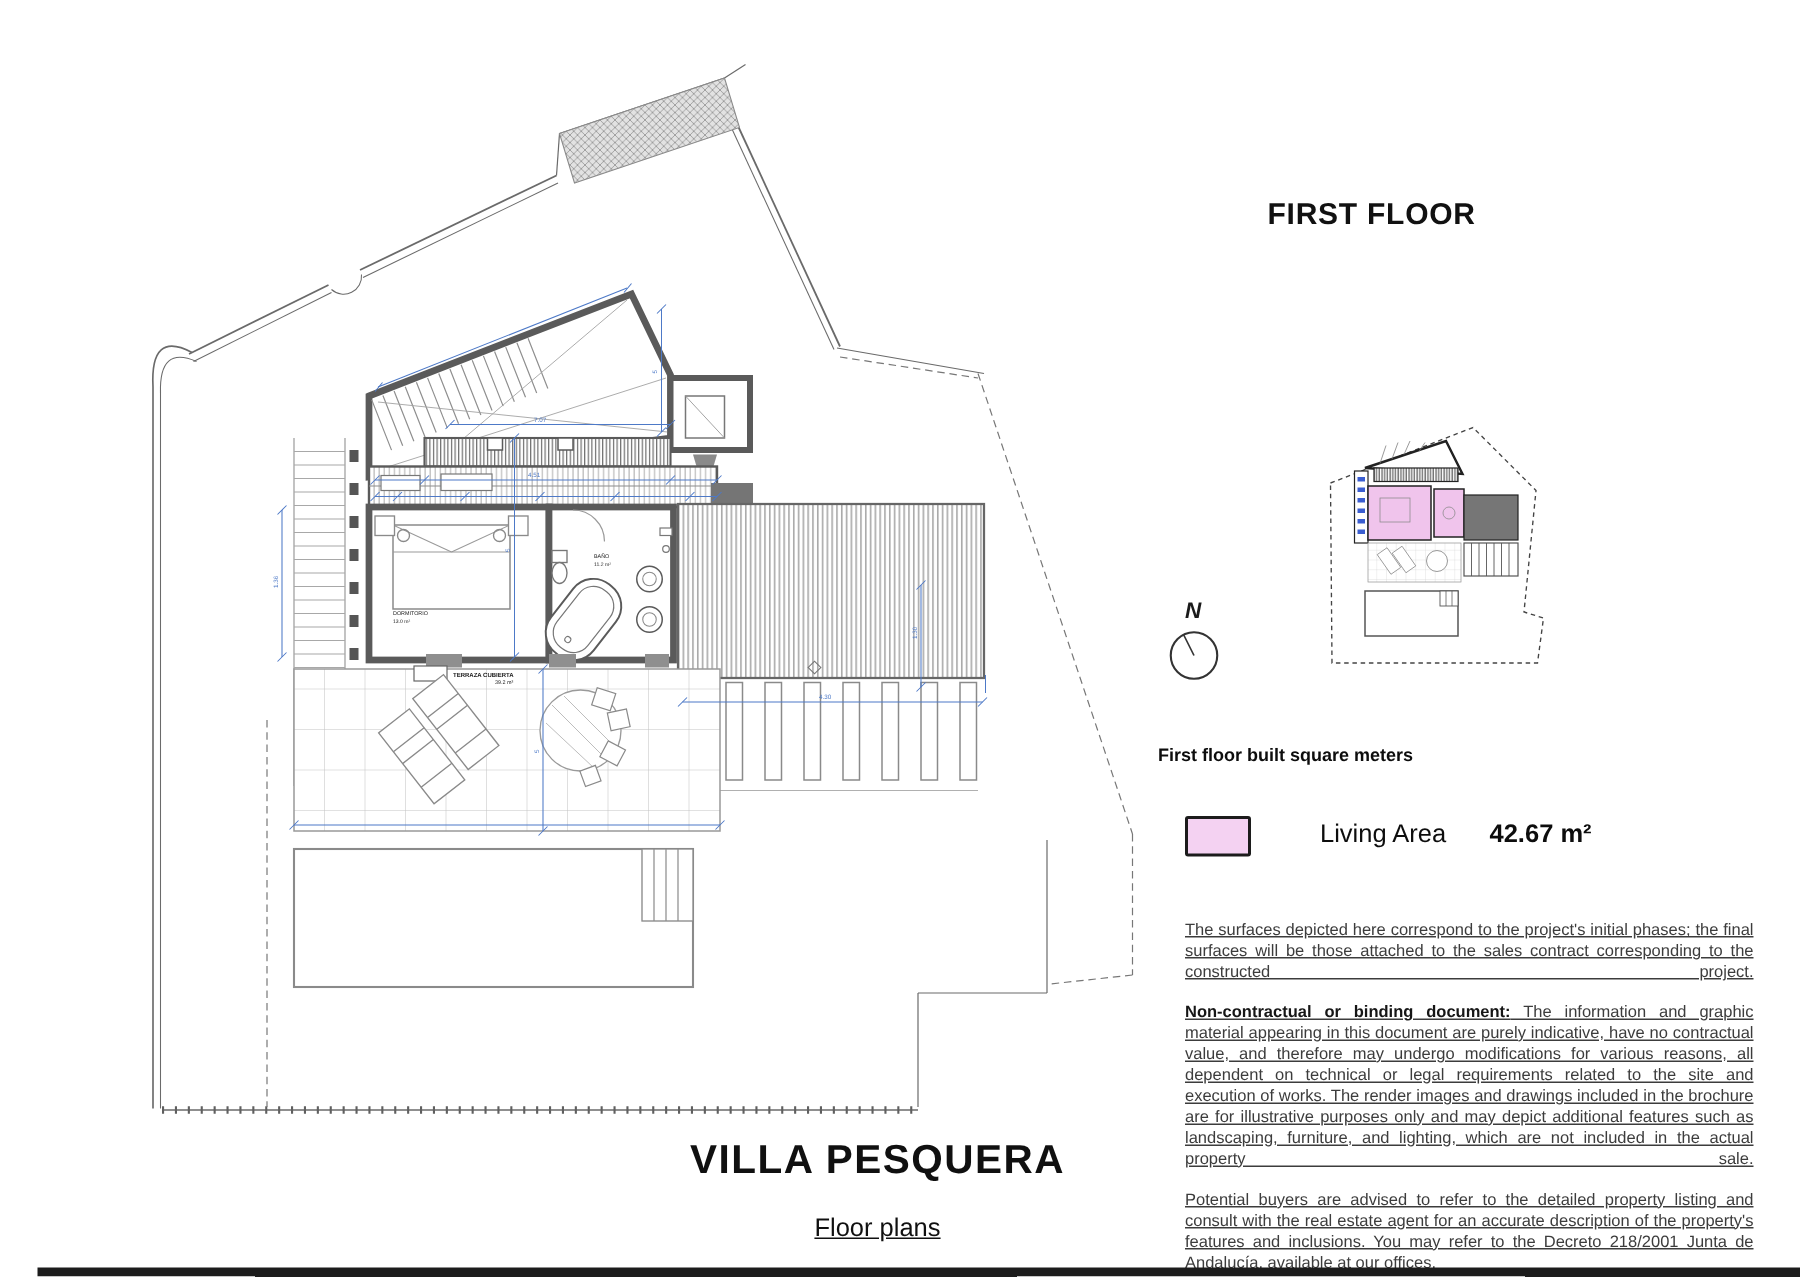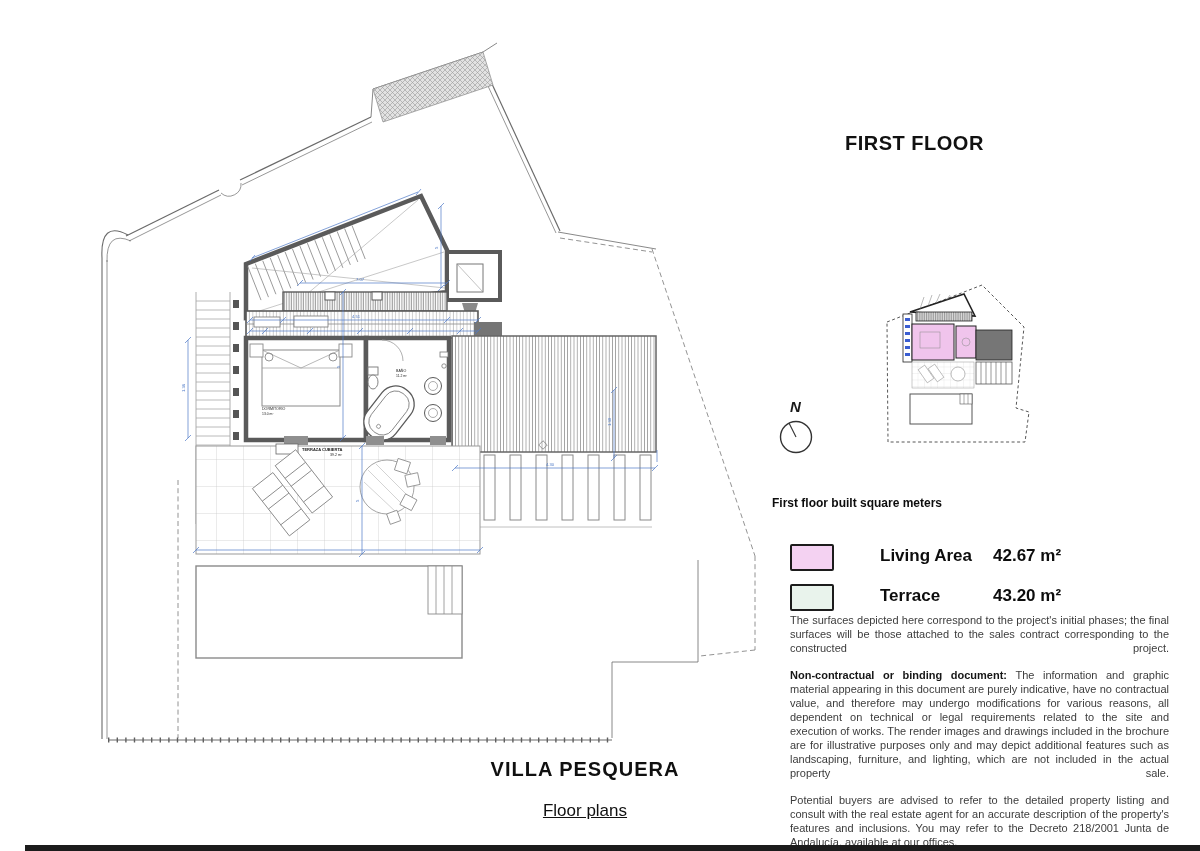--- a/index.html
+++ b/index.html
@@ -14,33 +14,33 @@
   #legend { left:772px; top:496px; width:400px; }
   #legend-title { font-size:12px; font-weight:bold; color:#0d0d0d; }
   .legend-row { position:absolute; left:0; width:400px; height:34px; }
   .legend-row.r1 { top:46px; }
   .legend-row.r2 { top:86px; }
   .swatch { position:absolute; left:18px; top:2px; width:44px; height:27px;
     border:2px solid #1c1c1c; border-radius:2px; }
   .swatch.pink { background:#f4d2f2; }
   .swatch.mint { background:#e9f3ec; }
   .legend-label { position:absolute; left:108px; top:4px; font-size:17px;
-    font-weight:bold; color:#0d0d0d; }
+    font-weight:normal; color:#0d0d0d; }
   .legend-value { position:absolute; left:221px; top:4px; font-size:17px;
     font-weight:bold; color:#0d0d0d; }
 
-  #disclaimer { left:790px; top:614px; width:379px; color:#3c3c3c; }
+  #disclaimer { left:790px; top:614px; width:379px; color:#3c3c3c;text-decoration:underline; }
   #disclaimer p { font-size:11px; line-height:1.27; text-align:justify;
     text-align-last:justify; }
   #disclaimer p.no-stretch { text-align-last:left; }
   #disclaimer p + p { margin-top:13px; }
   #disclaimer b { color:#161616;margin-top:28px; }
 
   #villa-block { left:410px; top:758px; width:350px; text-align:center; color:#101010; }
-  #villa-title { font-size:20px; font-weight:bold; letter-spacing:1px; }
+  #villa-title { font-size:27px; font-weight:bold; letter-spacing:1px; }
   #villa-sub { font-size:17px; margin-top:20px;text-decoration:underline; }
 
   #bottom-bar { left:25px; top:845px; width:1175px; height:6px; background:#1c1c1c; }
 
   svg text { font-family:"Liberation Sans", sans-serif; }
 </style>
 </head>
 <body>
 
 <div id="stage">
@@ -333,25 +333,20 @@
     <line x1="30" y1="41" x2="23" y2="27" stroke="#333" stroke-width="1.1"></line>
   </svg>
 
   <div class="abs" id="legend" style="height:130px">
     <div id="legend-title">First floor built square meters</div>
     <div class="legend-row r1">
       <div class="swatch pink"></div>
       <div class="legend-label">Living Area</div>
       <div class="legend-value">42.67 m²</div>
     </div>
-    <div class="legend-row r2">
-      <div class="swatch mint"></div>
-      <div class="legend-label">Terrace</div>
-      <div class="legend-value">43.20 m²</div>
-    </div>
   </div>
 
   <div class="abs" id="disclaimer">
     <p>The surfaces depicted here correspond to the project's initial phases; the final surfaces will be those attached to the sales contract corresponding to the constructed project.</p>
     <p><b>Non-contractual or binding document:</b><span> The information and graphic material appearing in this document are purely indicative, have no contractual value, and therefore may undergo modifications for various reasons, all dependent on technical or legal requirements related to the site and execution of works. The render images and drawings included in the brochure are for illustrative purposes only and may depict additional features such as landscaping, furniture, and lighting, which are not included in the actual property sale.</span></p>
     <p class="no-stretch">Potential buyers are advised to refer to the detailed property listing and consult with the real estate agent for an accurate description of the property's features and inclusions. You may refer to the Decreto 218/2001 Junta de Andalucía, available at our offices.</p>
   </div>
 
   <div class="abs" id="villa-block">
     <div id="villa-title">VILLA PESQUERA</div>

